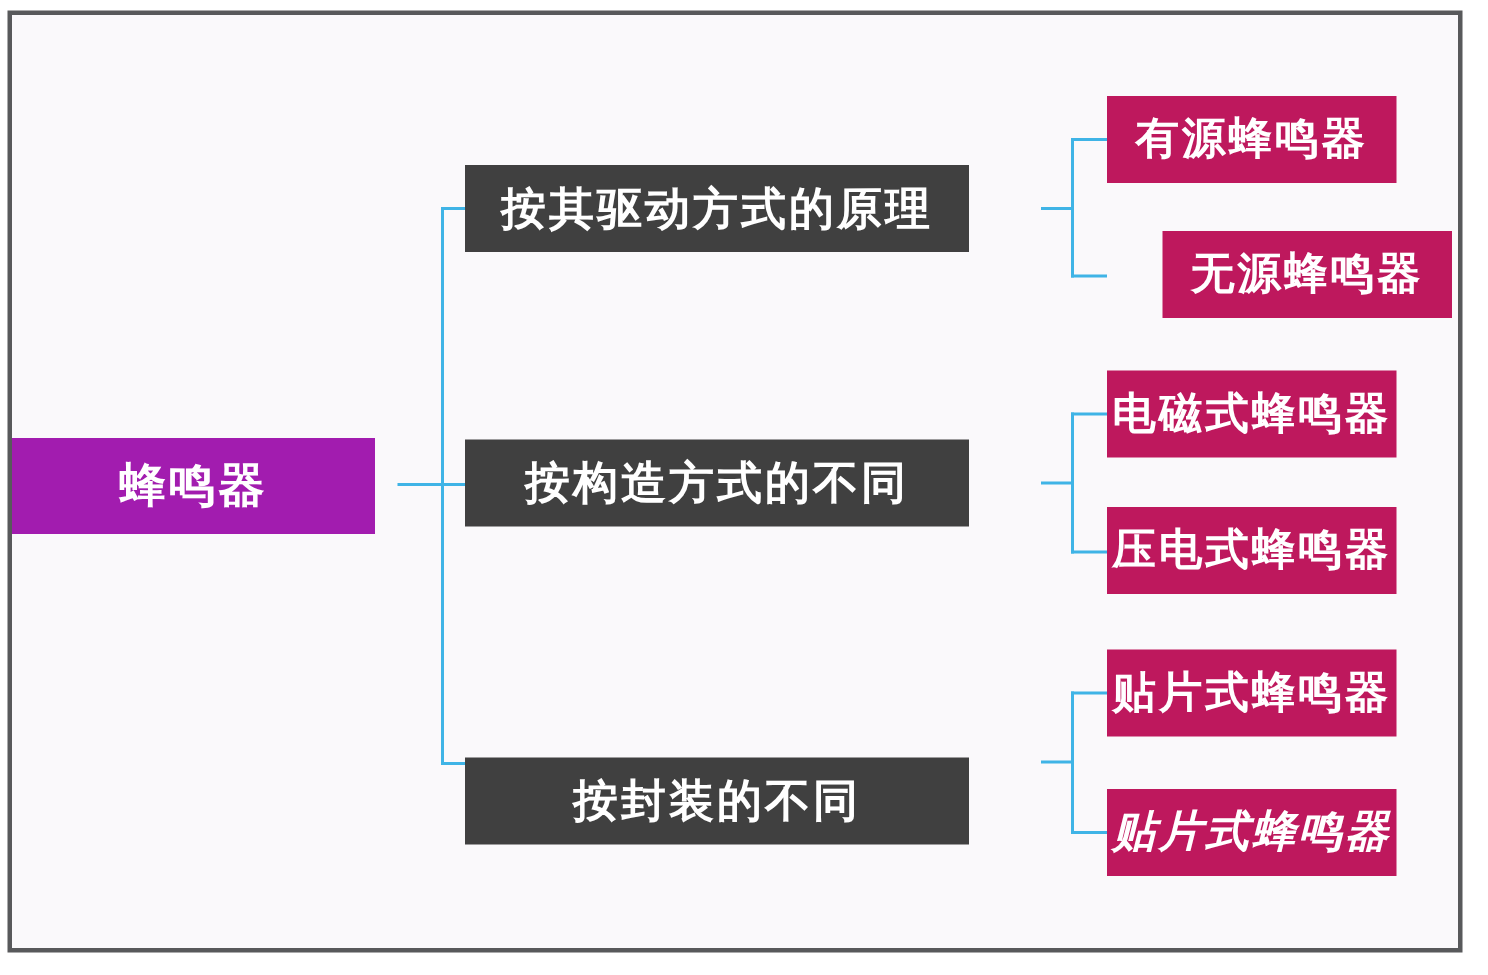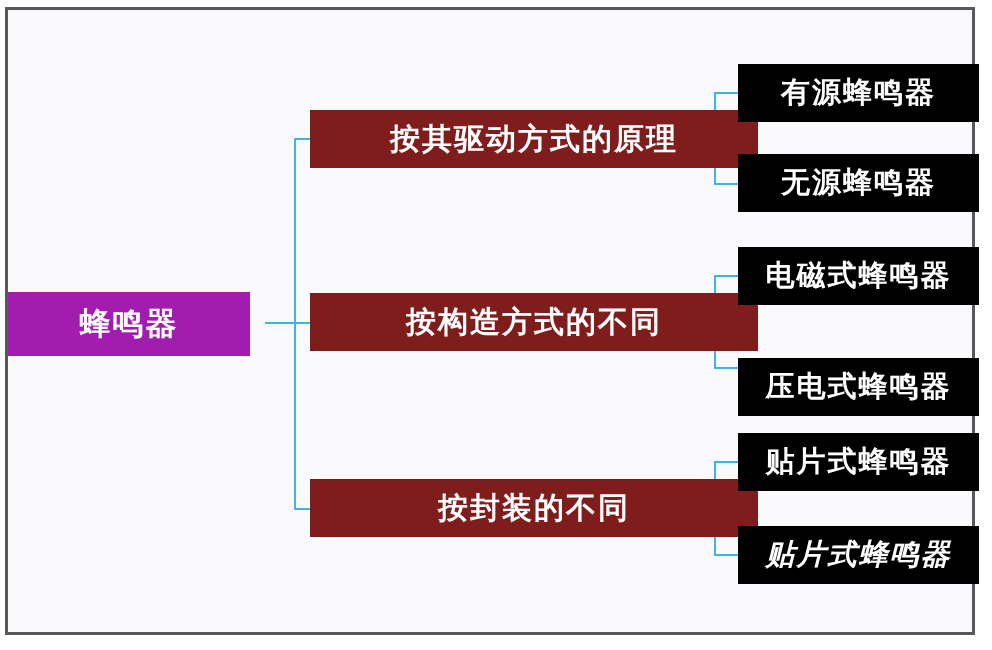--- a/index.html
+++ b/index.html
@@ -39,39 +39,39 @@
   .node.root {
     left: 8px;
     top: 292px;
     width: 242px;
     height: 64px;
     background: #a21caf;
     font-size: 31px;
   }
   .node.branch {
     left: 310px;
-    width: 448px;
+    width: 336px;
     height: 58px;
-    background: #7f1d1d;
+    background: #404040;
     font-size: 30px;
   }
   .node.branch.b1 { top: 110px; }
   .node.branch.b2 { top: 293px; }
-  .node.branch.b3 { top: 479px; }
+  .node.branch.b3 { top: 505px; }
   .node.leaf {
     left: 738px;
-    width: 241px;
+    width: 193px;
     height: 58px;
-    background: #000000;
+    background: #be185d;
     font-size: 29px;
   }
   .node.leaf.l1 { top: 64px; }
-  .node.leaf.l2 { top: 154px; }
+  .node.leaf.l2 { top: 154px; margin-left: 37px; }
   .node.leaf.l3 { top: 247px; align-items: center; }
-  .node.leaf.l4 { top: 338px; margin-top: 20px; }
+  .node.leaf.l4 { top: 338px; }
   .node.leaf.l5 { top: 433px; }
   .node.leaf.l6 { top: 526px; font-style: italic; }
   .line {
     position: absolute;
     background: #3fb4e6;
   }
   .line.h { height: 2px; }
   .line.v { width: 2px; }
 </style>
 </head>

